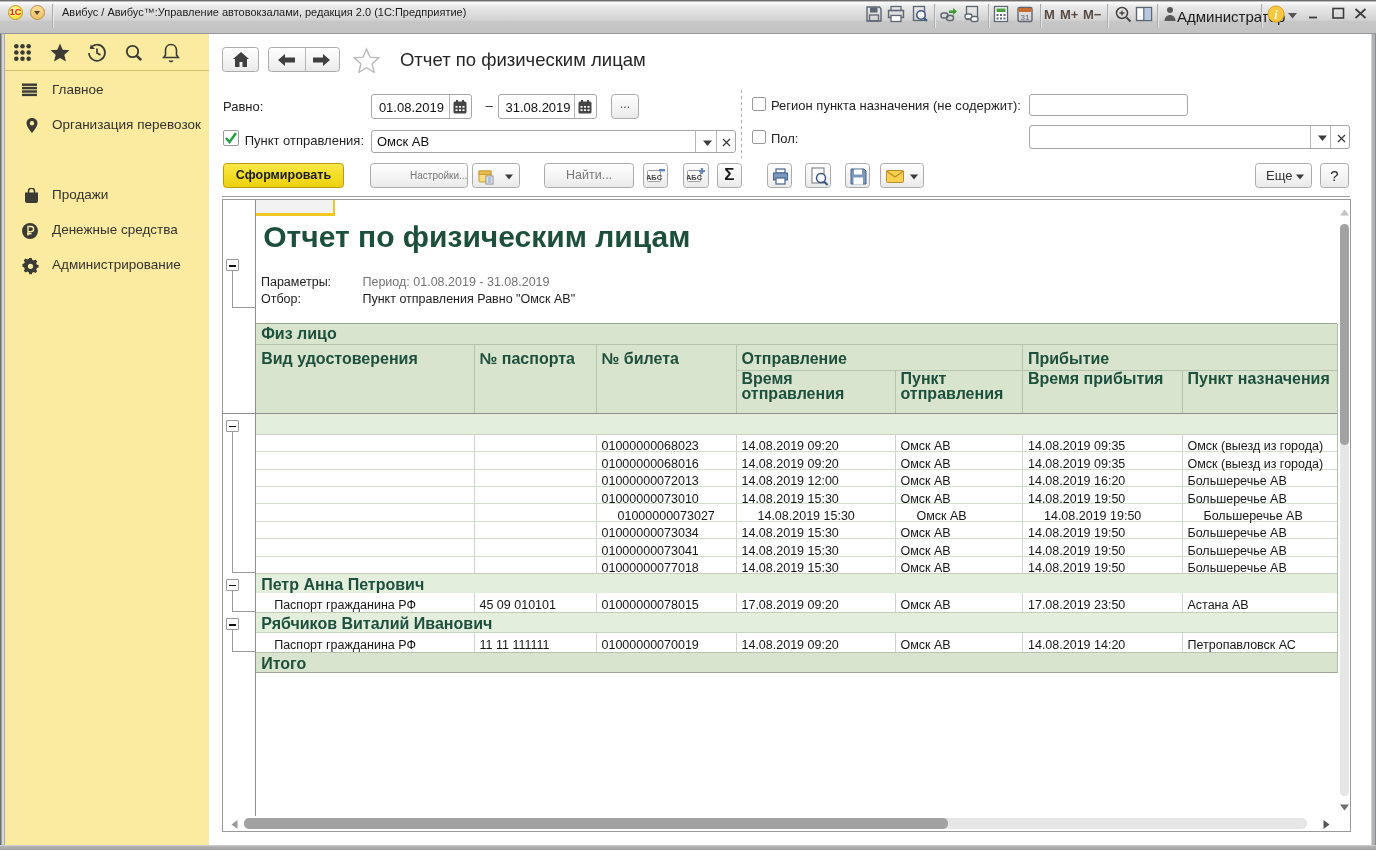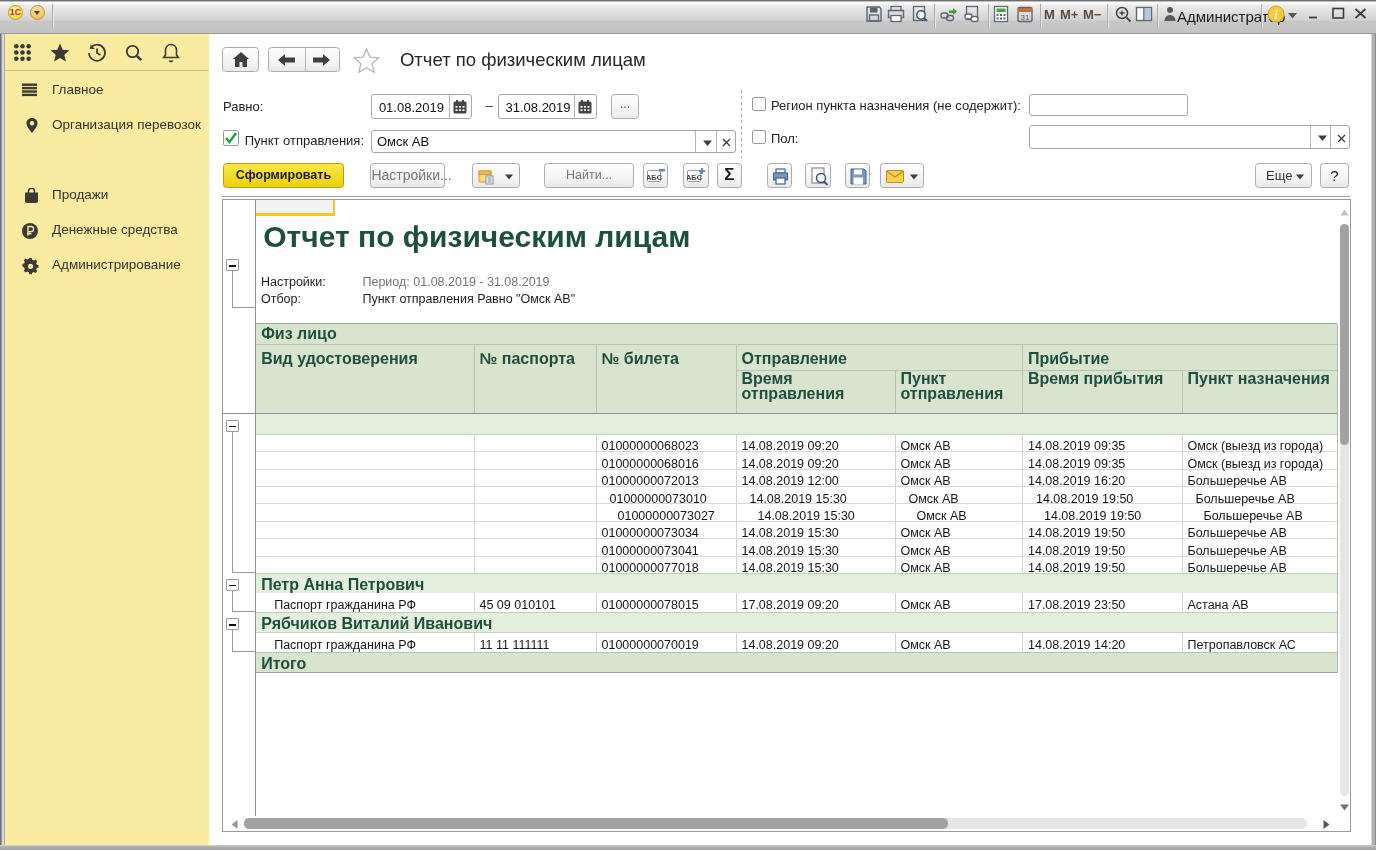--- a/index.html
+++ b/index.html
@@ -56,20 +56,21 @@
 .minusbox:after { content:""; position:absolute; left:2px; top:5px; width:7px; height:1.2px; background:#111; }
 .drow { position:absolute; font-size:12.5px; color:#161616; white-space:nowrap; }
 .bandtx { position:absolute; font-weight:bold; color:#1d4f3d; font-size:16px; white-space:nowrap; }
 </style>
 </head>
 <body>
 <div class="abs" id="titlebar">
   <div class="abs" id="logo1">1С</div>
   <div class="abs" id="logo2"></div>
   <div class="abs tbsep" style="left:51.5px"></div>
+  <div class="abs" id="wintitle">Авибус / Авибус™:Управление автовокзалами, редакция 2.0  (1С:Предприятие)</div>
   <svg class="abs tbico" style="left:864px" viewBox="0 0 20 20">
       <path d="M3 3h12.5l1.5 2v12H3z" fill="none" stroke="#5d6673" stroke-width="1.4"></path>
       <rect x="6" y="3.5" width="7.5" height="5" fill="#5d6673"></rect>
       <rect x="5.5" y="11" width="9" height="6" fill="none" stroke="#5d6673" stroke-width="1.3"></rect>
     </svg>
   <svg class="abs tbico" style="left:886px" viewBox="0 0 20 20">
       <rect x="5" y="2.5" width="10" height="4" fill="none" stroke="#5d6673" stroke-width="1.3"></rect>
       <rect x="2.5" y="6.5" width="15" height="7" fill="none" stroke="#5d6673" stroke-width="1.4"></rect>
       <rect x="5" y="11.5" width="10" height="6" fill="#fff" stroke="#5d6673" stroke-width="1.3"></rect>
     </svg>
@@ -301,21 +302,21 @@
     <div style="position:absolute;left:280px;top:0;width:1px;height:22.5px;background:#b5b5b5"></div>
     <svg style="position:absolute;left:288px;top:9.5px" width="9" height="7" viewBox="0 0 9 7">
         <path d="M0 0.5h9L4.5 6z" fill="#3c3c3c"></path>
       </svg>
     <div style="position:absolute;left:300.5px;top:0;width:1px;height:22.5px;background:#b5b5b5"></div>
     <svg style="position:absolute;left:307px;top:8px" width="9" height="9" viewBox="0 0 9 9">
         <path d="M1 1l7 7M8 1L1 8" stroke="#3c3c3c" stroke-width="1.3"></path>
       </svg>
   </div>
   <div class="abs" style="left:13.6px;top:129px;width:121px;height:25px;background:linear-gradient(180deg,#f9e74a,#f2dc22 55%,#eecf12);border:1px solid #b99c0e;border-radius:3.5px;font-size:12.5px;font-weight:bold;color:#1a1a1a;text-align:center;line-height:23px">Сформировать</div>
-  <div class="btn" style="left:161px;top:129px;width:75px;height:25px;font-size:14px;color:#777;text-align:right;line-height:23px">Настройки...</div>
+  <div class="btn" style="left:161px;top:129px;width:98px;height:25px;font-size:10px;color:#777;text-align:right;line-height:23px">Настройки...</div>
   <div class="btn" style="left:262.7px;top:129px;width:47.6px;height:25px">
     <svg style="position:absolute;left:5px;top:4px" width="17" height="17" viewBox="0 0 17 17">
         <rect x="1" y="3" width="12" height="11" rx="1" fill="#f8dc81" stroke="#c89b37"></rect>
         <rect x="1" y="3" width="12" height="3.4" fill="#e9bd55" stroke="#c89b37"></rect>
         <rect x="8" y="8" width="7" height="8" fill="#fff" stroke="#8b8b8b"></rect>
         <path d="M9.5 10h4M9.5 12h4M9.5 14h4" stroke="#4a77b5" stroke-width="0.9"></path>
       </svg>
     <svg style="position:absolute;right:6px;top:10px" width="8" height="6" viewBox="0 0 8 6">
         <path d="M0 0.5h8L4 5.5z" fill="#3c3c3c"></path>
       </svg>
@@ -361,21 +362,21 @@
     <svg style="position:absolute;right:7px;top:10px" width="8" height="6" viewBox="0 0 8 6">
         <path d="M0 0.5h8L4 5.5z" fill="#3c3c3c"></path>
       </svg>
   </div>
   <div class="btn" style="left:1110.6px;top:129px;width:29px;height:25px;font-size:15px;color:#1a1a1a;text-align:center;line-height:23px">?</div>
   <div class="abs" id="btnsep"></div>
   <div class="abs" id="tframe">
       <div class="gline" style="left:31.8px;top:0;width:1px;height:616px"></div>
 <div style="position:absolute;left:32.8px;top:0;width:79px;height:15.5px;background:#f2f2f2;border-right:2px solid #f3c622;border-bottom:3px solid #f3c622"></div>
 <div style="position:absolute;left:39.8px;top:19.3px;font-size:30px;font-weight:bold;color:#1d4f3d;white-space:nowrap">Отчет по физическим лицам</div>
-<div style="position:absolute;left:37.5px;top:75px;font-size:12.5px;color:#1c1c1c">Настройки:</div>
+<div style="position:absolute;left:37.5px;top:75px;font-size:12.5px;color:#1c1c1c">Параметры:</div>
 <div style="position:absolute;left:139px;top:75px;font-size:12.5px;color:#737373">Период: 01.08.2019 - 31.08.2019</div>
 <div style="position:absolute;left:37.5px;top:92px;font-size:12.5px;color:#1c1c1c">Отбор:</div>
 <div style="position:absolute;left:139px;top:92px;font-size:12.5px;color:#1c1c1c">Пункт отправления Равно "Омск АВ"</div>
 <div class="minusbox" style="left:2.5px;top:59.2px"></div>
 <div class="minusbox" style="left:2.5px;top:219.7px"></div>
 <div class="minusbox" style="left:2.5px;top:378.7px"></div>
 <div class="minusbox" style="left:2.5px;top:418.2px"></div>
 <div class="tree" style="left:9px;top:71.2px;width:1px;height:36px"></div>
 <div class="tree" style="left:9px;top:107.2px;width:22.8px;height:1px"></div>
 <div class="tree" style="left:9px;top:231.2px;width:1px;height:140.5px"></div>
@@ -435,21 +436,21 @@
         <span style="position:absolute;left:804.5px">14.08.2019 09:35</span>
         <span style="position:absolute;left:964px">Омск (выезд из города)</span>
       </div>
 <div class="drow" style="left:0;top:273.95px;width:952px;height:14px;line-height:14px">
         <span style="position:absolute;left:378px">01000000072013</span>
         <span style="position:absolute;left:518px">14.08.2019 12:00</span>
         <span style="position:absolute;left:677px">Омск АВ</span>
         <span style="position:absolute;left:804.5px">14.08.2019 16:20</span>
         <span style="position:absolute;left:964px">Большеречье АВ</span>
       </div>
-<div class="drow" style="left:8px;top:291.32px;width:1066px;height:14px;line-height:14px">
+<div class="drow" style="left:0;top:291.32px;width:1066px;height:14px;line-height:14px">
         <span style="position:absolute;left:378px">01000000073010</span>
         <span style="position:absolute;left:518px">14.08.2019 15:30</span>
         <span style="position:absolute;left:677px">Омск АВ</span>
         <span style="position:absolute;left:804.5px">14.08.2019 19:50</span>
         <span style="position:absolute;left:964px">Большеречье АВ</span>
       </div>
 <div class="drow" style="left:16px;top:308.70px;width:1244px;height:14px;line-height:14px">
         <span style="position:absolute;left:378px">01000000073027</span>
         <span style="position:absolute;left:518px">14.08.2019 15:30</span>
         <span style="position:absolute;left:677px">Омск АВ</span>

